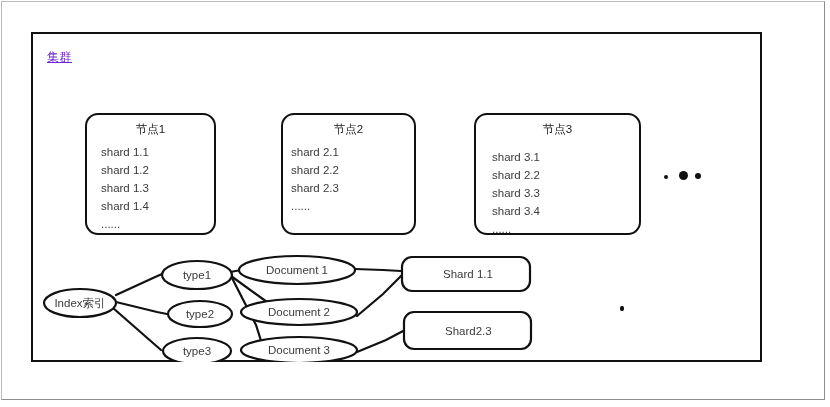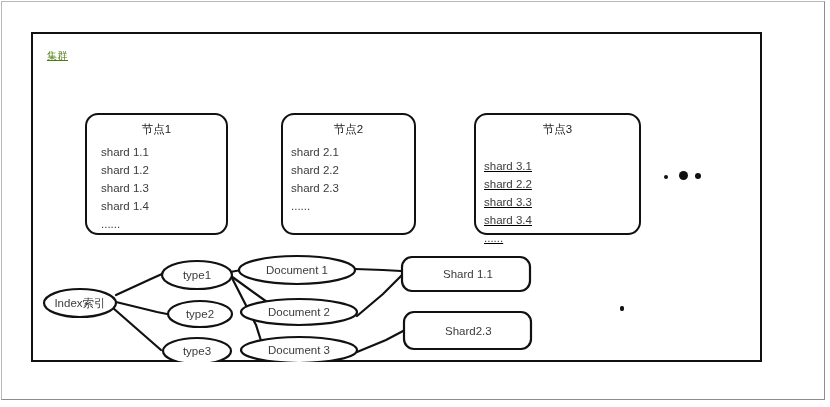--- a/index.html
+++ b/index.html
@@ -43,22 +43,22 @@
     width: 731px;
     height: 330px;
     border: 2px solid #111111;
     box-sizing: border-box;
     background: #ffffff;
   }
   .cluster-label {
     position: absolute;
     left: 47px;
     top: 49px;
-    font-size: 10px;
-    color: #4d7c0f;
+    font-size: 12px;
+    color: #6d28d9;
     letter-spacing: 0.5px;
     white-space: nowrap;
     text-decoration: underline;
   }
   
   .node-box {
     position: absolute;
     border: 2.5px solid #111111;
     border-radius: 13px;
     box-sizing: border-box;
@@ -148,21 +148,21 @@
 <body>
 
 <div id="canvas">
 
   <div class="page-border"></div>
 
   <div class="cluster-frame"></div>
 
   <div class="cluster-label">集群</div>
 
-  <div class="node-box" style="left:85px; top:113px; width:143px; height:122px;">
+  <div class="node-box" style="left:85px; top:113px; width:131px; height:122px;">
     <div class="node-title">节点1</div>
     <div class="node-lines" style="padding-left:14px;">
       <div class="shard-line">shard 1.1</div>
       <div class="shard-line">shard 1.2</div>
       <div class="shard-line">shard 1.3</div>
       <div class="shard-line">shard 1.4</div>
       <div class="node-dots">......</div>
     </div>
   </div>
 
@@ -171,21 +171,21 @@
     <div class="node-lines" style="padding-left:8px;">
       <div class="shard-line">shard 2.1</div>
       <div class="shard-line">shard 2.2</div>
       <div class="shard-line">shard 2.3</div>
       <div class="node-dots">......</div>
     </div>
   </div>
 
   <div class="node-box" style="left:474px; top:113px; width:167px; height:122px;">
     <div class="node-title">节点3</div>
-    <div class="node-lines" style="padding-left:8px; top:42px;text-decoration:underline;">
+    <div class="node-lines" style="padding-left:16px; top:33px;">
       <div class="shard-line">shard 3.1</div>
       <div class="shard-line">shard 2.2</div>
       <div class="shard-line">shard 3.3</div>
       <div class="shard-line">shard 3.4</div>
       <div class="node-dots">......</div>
     </div>
   </div>
 
   <div class="side-dots">
     <span class="sd1"></span>

